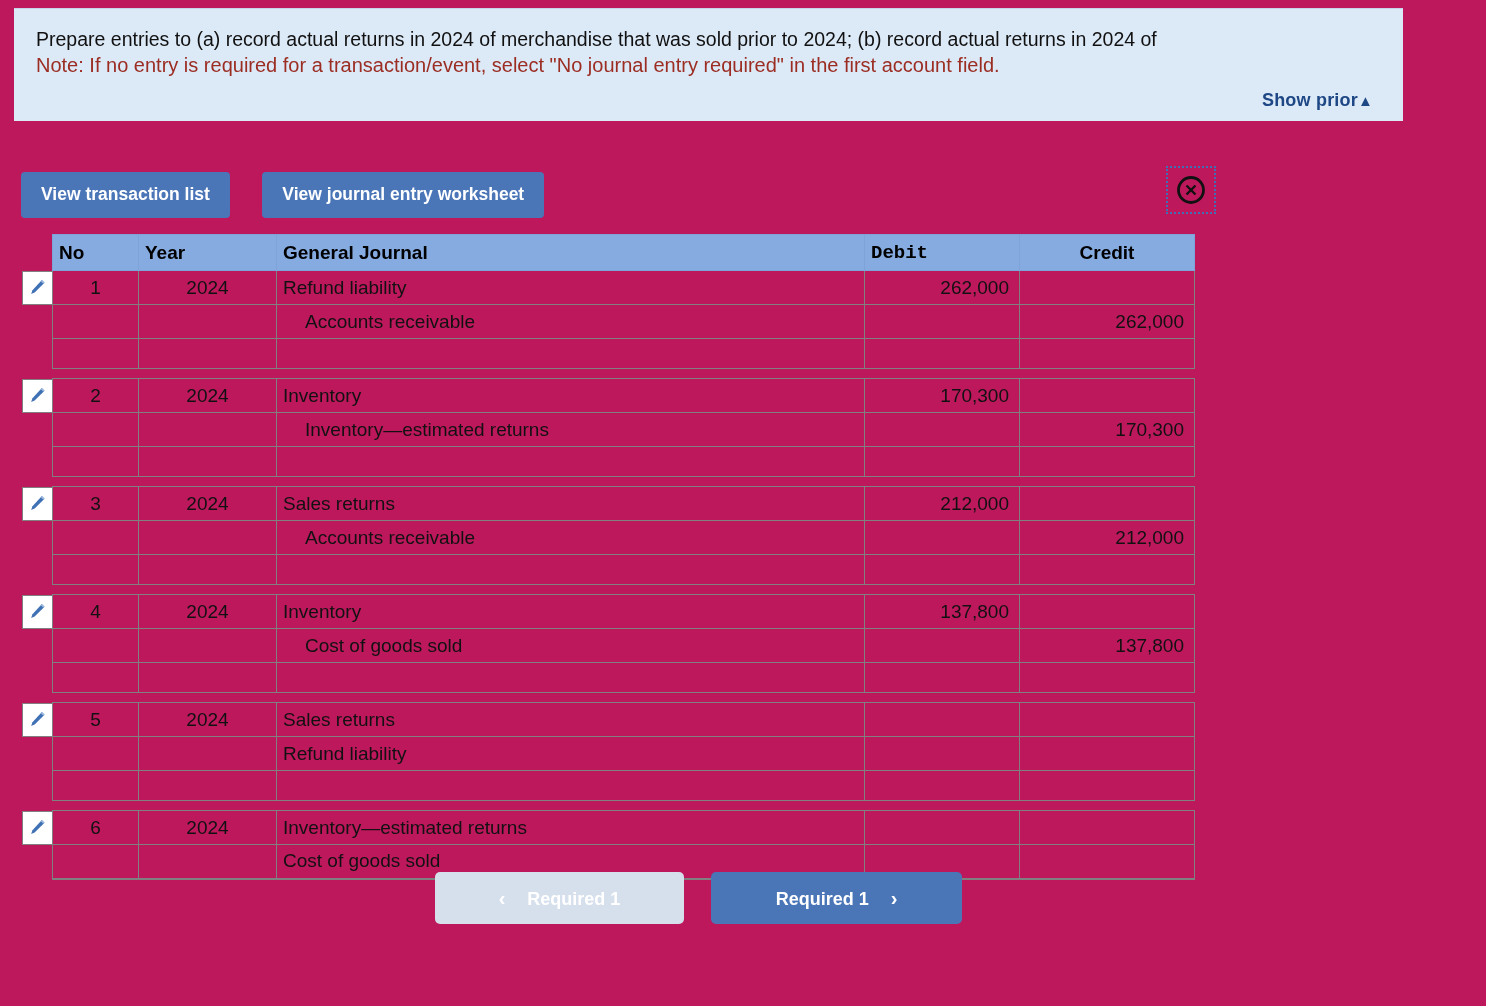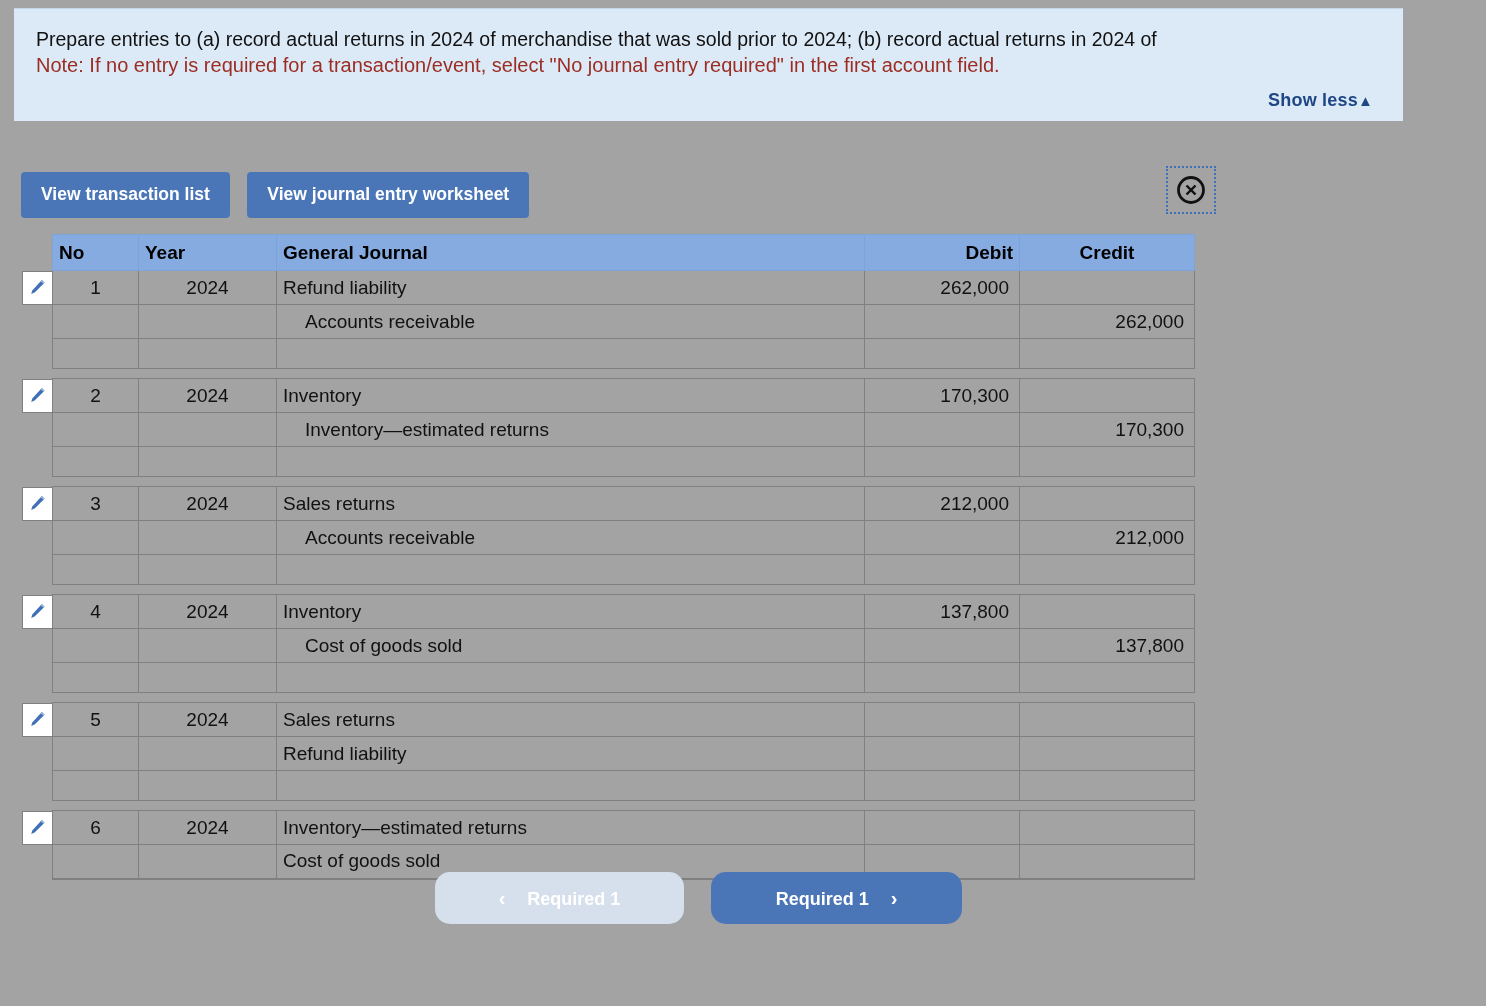--- a/index.html
+++ b/index.html
@@ -6,21 +6,21 @@
   html, body {
     margin: 0; padding: 0;
     width: 1486px; height: 1006px;
     background: #ffffff;
     font-family: "Liberation Sans", sans-serif;
     overflow: hidden;
   }
   #page {
     position: relative;
     width: 1486px; height: 1006px;
-    background: #a3a3a3;
+    background: #be185d;
   }
 
   
   .banner {
     position: absolute;
     left: 14px; top: 8px;
     width: 1389px;
     background: #dce9f7;
     border-top: 1px solid #c3d6ea;
     padding: 18px 22px 10px 22px;
@@ -59,21 +59,21 @@
   }
   .btn-blue {
     display: inline-block;
     background: #4a76b8;
     color: #ffffff;
     font-size: 17.5px;
     font-weight: bold;
     border: none;
     border-radius: 4px;
     padding: 12px 20px 13px 20px;
-    margin-right: 13px;
+    margin-right: 28px;
     cursor: pointer;
     font-family: "Liberation Sans", sans-serif;
   }
 
   
   .close-wrap {
     position: absolute;
     left: 1166px; top: 166px;
     width: 50px; height: 48px;
     border: 2px dotted #3f6fb5;
@@ -146,21 +146,21 @@
   
   .nav-row {
     position: absolute;
     left: 0; top: 872px;
     width: 1486px;
     text-align: left;
   }
   .nav-btn {
     display: inline-block;
     border: none;
-    border-radius: 15px;
+    border-radius: 5px;
     font-size: 18px;
     font-weight: bold;
     font-family: "Liberation Sans", sans-serif;
     padding: 0;
     height: 52px;
     line-height: 52px;
     cursor: pointer;
     text-align: center;
   }
   .nav-prev {
@@ -183,21 +183,21 @@
 </style>
 </head>
 <body>
 
 <div id="page">
 
   <div class="banner">
     <p class="banner-text">Prepare entries to (a) record actual returns in 2024 of merchandise that was sold prior to 2024; (b) record actual returns in 2024 of</p>
     <p class="banner-note">Note: If no entry is required for a transaction/event, select "No journal entry required" in the first account field.</p>
     <div class="show-less-row">
-      <span class="show-less"><span>Show less</span><span class="caret">▲</span></span>
+      <span class="show-less"><span>Show prior</span><span class="caret">▲</span></span>
     </div>
   </div>
 
   <div class="btn-row">
     <button class="btn-blue">View transaction list</button>
     <button class="btn-blue">View journal entry worksheet</button>
   </div>
 
   <div class="close-wrap">
     <svg class="close-icon" width="32" height="32" viewBox="0 0 32 32">
@@ -207,21 +207,21 @@
     </svg>
   </div>
 
   <div class="table-area">
     <table class="journal">
       <thead>
         <tr>
           <th class="col-no">No</th>
           <th class="col-year">Year</th>
           <th class="col-gj">General Journal</th>
-          <th class="col-debit" style="text-align:right;padding-right:6px !important;">Debit</th>
+          <th class="col-debit" style="text-align:left;padding-right:6px !important;font-family:Liberation Mono, monospace;">Debit</th>
           <th class="col-credit" style="text-align:center;padding-right:6px !important;">Credit</th>
         </tr>
       </thead>
       <tbody id="journal-body">
           <tr class="">
             <td class="col-no">1</td>
             <td class="col-year">2024</td>
             <td class="col-gj acct-flush">Refund liability</td>
             <td class="col-debit">262,000</td>
             <td class="col-credit"></td>

